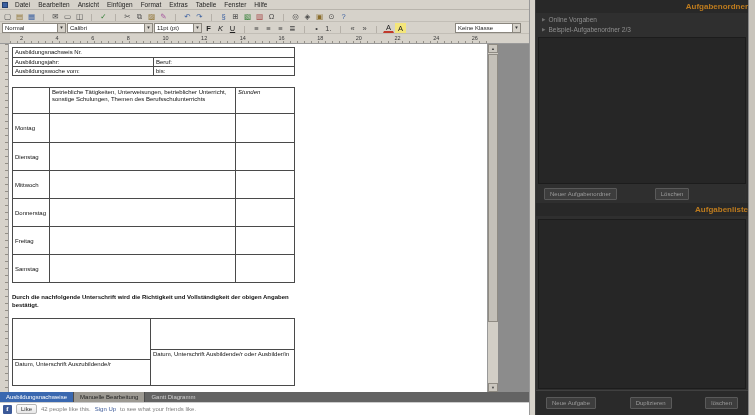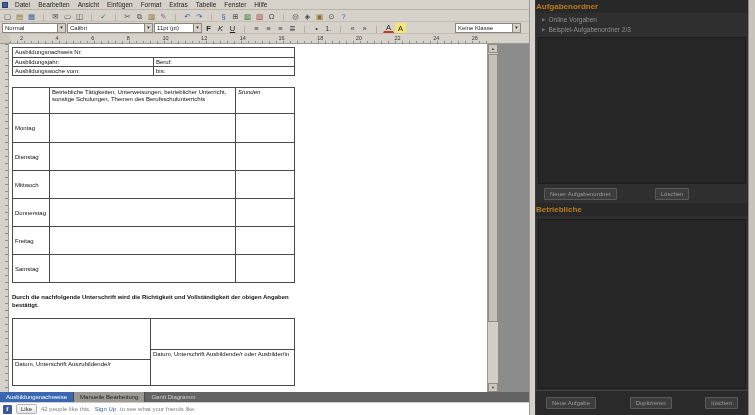--- a/index.html
+++ b/index.html
@@ -90,21 +90,21 @@
   .fbf { width:9px; height:9px; background:#3b5998; color:#fff; text-align:center; line-height:9px;
          font-weight:bold; font-size:7px; border-radius:1px; font-family:"Liberation Serif", serif; }
   .fblike { height:10px; display:flex; align-items:center; padding:0 4px; border:1px solid #b5b5b5;
             border-radius:2px; background:linear-gradient(#fdfdfd,#e6e6e6); color:#333; }
   .fbsignup { color:#3b5998; text-decoration:none; }
 
   
   .splitter { position:absolute; left:529px; top:0; width:7px; height:415px; background:#d6d2ca;
               border-left:1px solid #999; border-right:1px solid #3a3a3a; }
   .right { position:absolute; left:536px; top:0; width:212px; height:415px; background:#2f2f2f; color:#8f8f8f; }
-  .rp-header { height:13px; line-height:13px; text-align:left; font-weight:bold; font-size:8px;
+  .rp-header { height:13px; line-height:13px; text-align:right; font-weight:bold; font-size:8px;
                background:#282828; color:#bd7b1e; }
   .rp1-items { position:absolute; top:14px; left:0; right:0; }
   .rp-item { height:10px; display:flex; align-items:center; gap:3px; padding-left:6px; font-size:6.5px; color:#8f8f8f; }
   .rp-item .tri { font-size:4.5px; color:#707070; }
   .rp-box { position:absolute; left:2px; right:2px; background:#262626; border:1px solid #1c1c1c; }
   .box1 { top:37px; height:147px; }
   .rp-btnrow1 { position:absolute; top:186px; left:0; right:0; height:16px; display:flex;
                 align-items:center; padding:0 8px; }
   .rp-btn { background:#3d3d3d; border:1px solid #5a5a5a; color:#9a9a9a; font-size:6px;
             padding:2px 5px; border-radius:1px; white-space:nowrap; cursor:default; }
@@ -355,21 +355,21 @@
         </div>
       </div>
 
     <div class="rp-box box1"></div>
 
     <div class="rp-btnrow1">
       <button class="rp-btn">Neuer Aufgabenordner</button>
       <button class="rp-btn">Löschen</button>
     </div>
 
-    <div class="rp-header rp2-header">Betriebliche</div>
+    <div class="rp-header rp2-header">Aufgabenliste</div>
 
     <div class="rp-box box2"></div>
 
     <div class="rp-btnrow2">
       <button class="rp-btn">Neue Aufgabe</button>
       <button class="rp-btn">Duplizieren</button>
       <button class="rp-btn">löschen</button>
     </div>
   </div>
 

